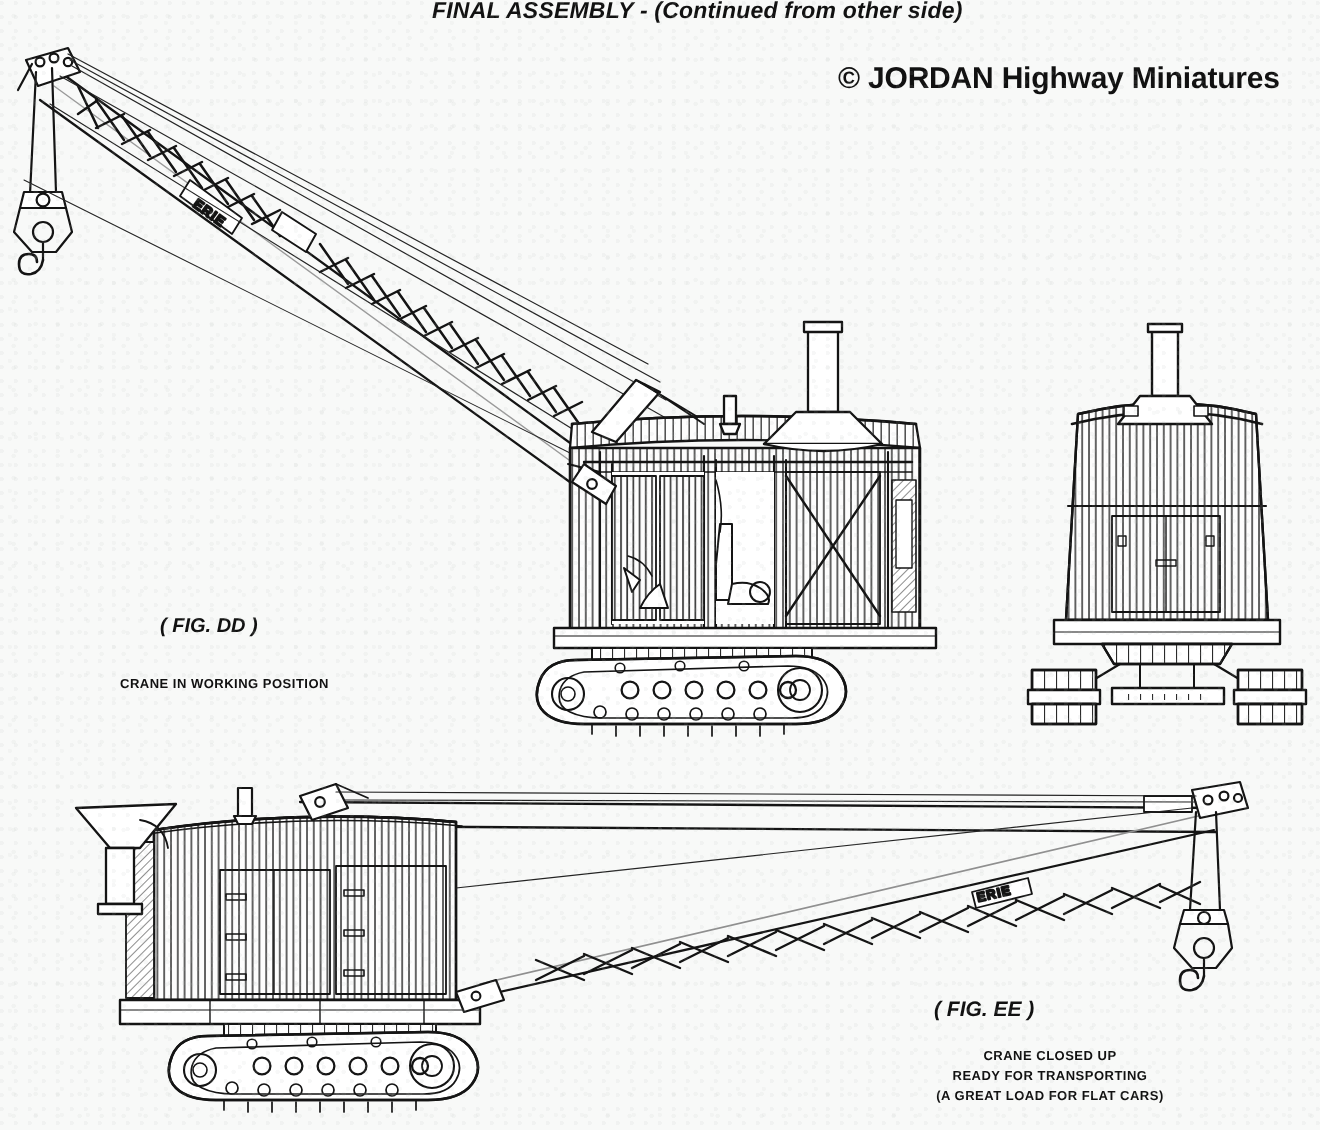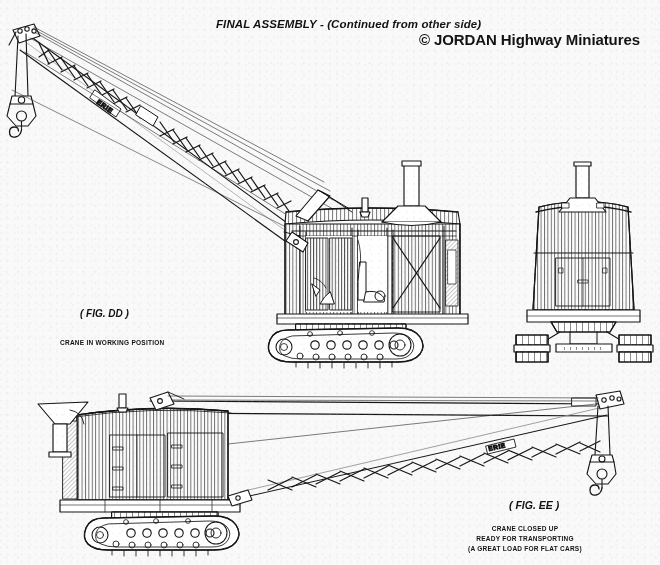--- a/index.html
+++ b/index.html
@@ -24,41 +24,41 @@
     opacity:.5;
     background-image:
       radial-gradient(circle at 12% 22%, rgba(180,186,182,.22) 0 1px, transparent 1.2px),
       radial-gradient(circle at 62% 72%, rgba(178,184,180,.20) 0 1px, transparent 1.2px),
       radial-gradient(circle at 38% 88%, rgba(184,190,186,.18) 0 1px, transparent 1.2px);
     background-size:7px 7px, 11px 11px, 13px 13px;
   }
   .txt{position:absolute;white-space:nowrap;}
 
   #title{
-    left:216px;top:18px;
+    left:216px;top:0;
     font-size:11.5px;font-weight:bold;font-style:italic;
     letter-spacing:.1px;
   }
   #copyright{
     left:419px;top:31px;
     font-size:15px;font-weight:bold;
     letter-spacing:-.1px;
     text-align:right;
   }
   #figdd{
     left:80px;top:308px;
     font-size:10px;font-weight:bold;font-style:italic;
   }
   #figdd-sub{
     left:60px;top:339px;
     font-size:6.5px;font-weight:bold;letter-spacing:.25px;
   }
   #figee{
     left:467px;top:499px;
-    font-size:10.5px;font-weight:bold;font-style:italic;margin-left:42px;
+    font-size:10.5px;font-weight:bold;font-style:italic;
   }
   .figee-sub{
     font-size:6.5px;font-weight:bold;letter-spacing:.25px;
     text-align:center;
   }
   #figee-subwrap{
     position:absolute;left:430px;top:524px;width:190px;
     line-height:10px;
   }
   svg{position:absolute;left:0;top:0;}

